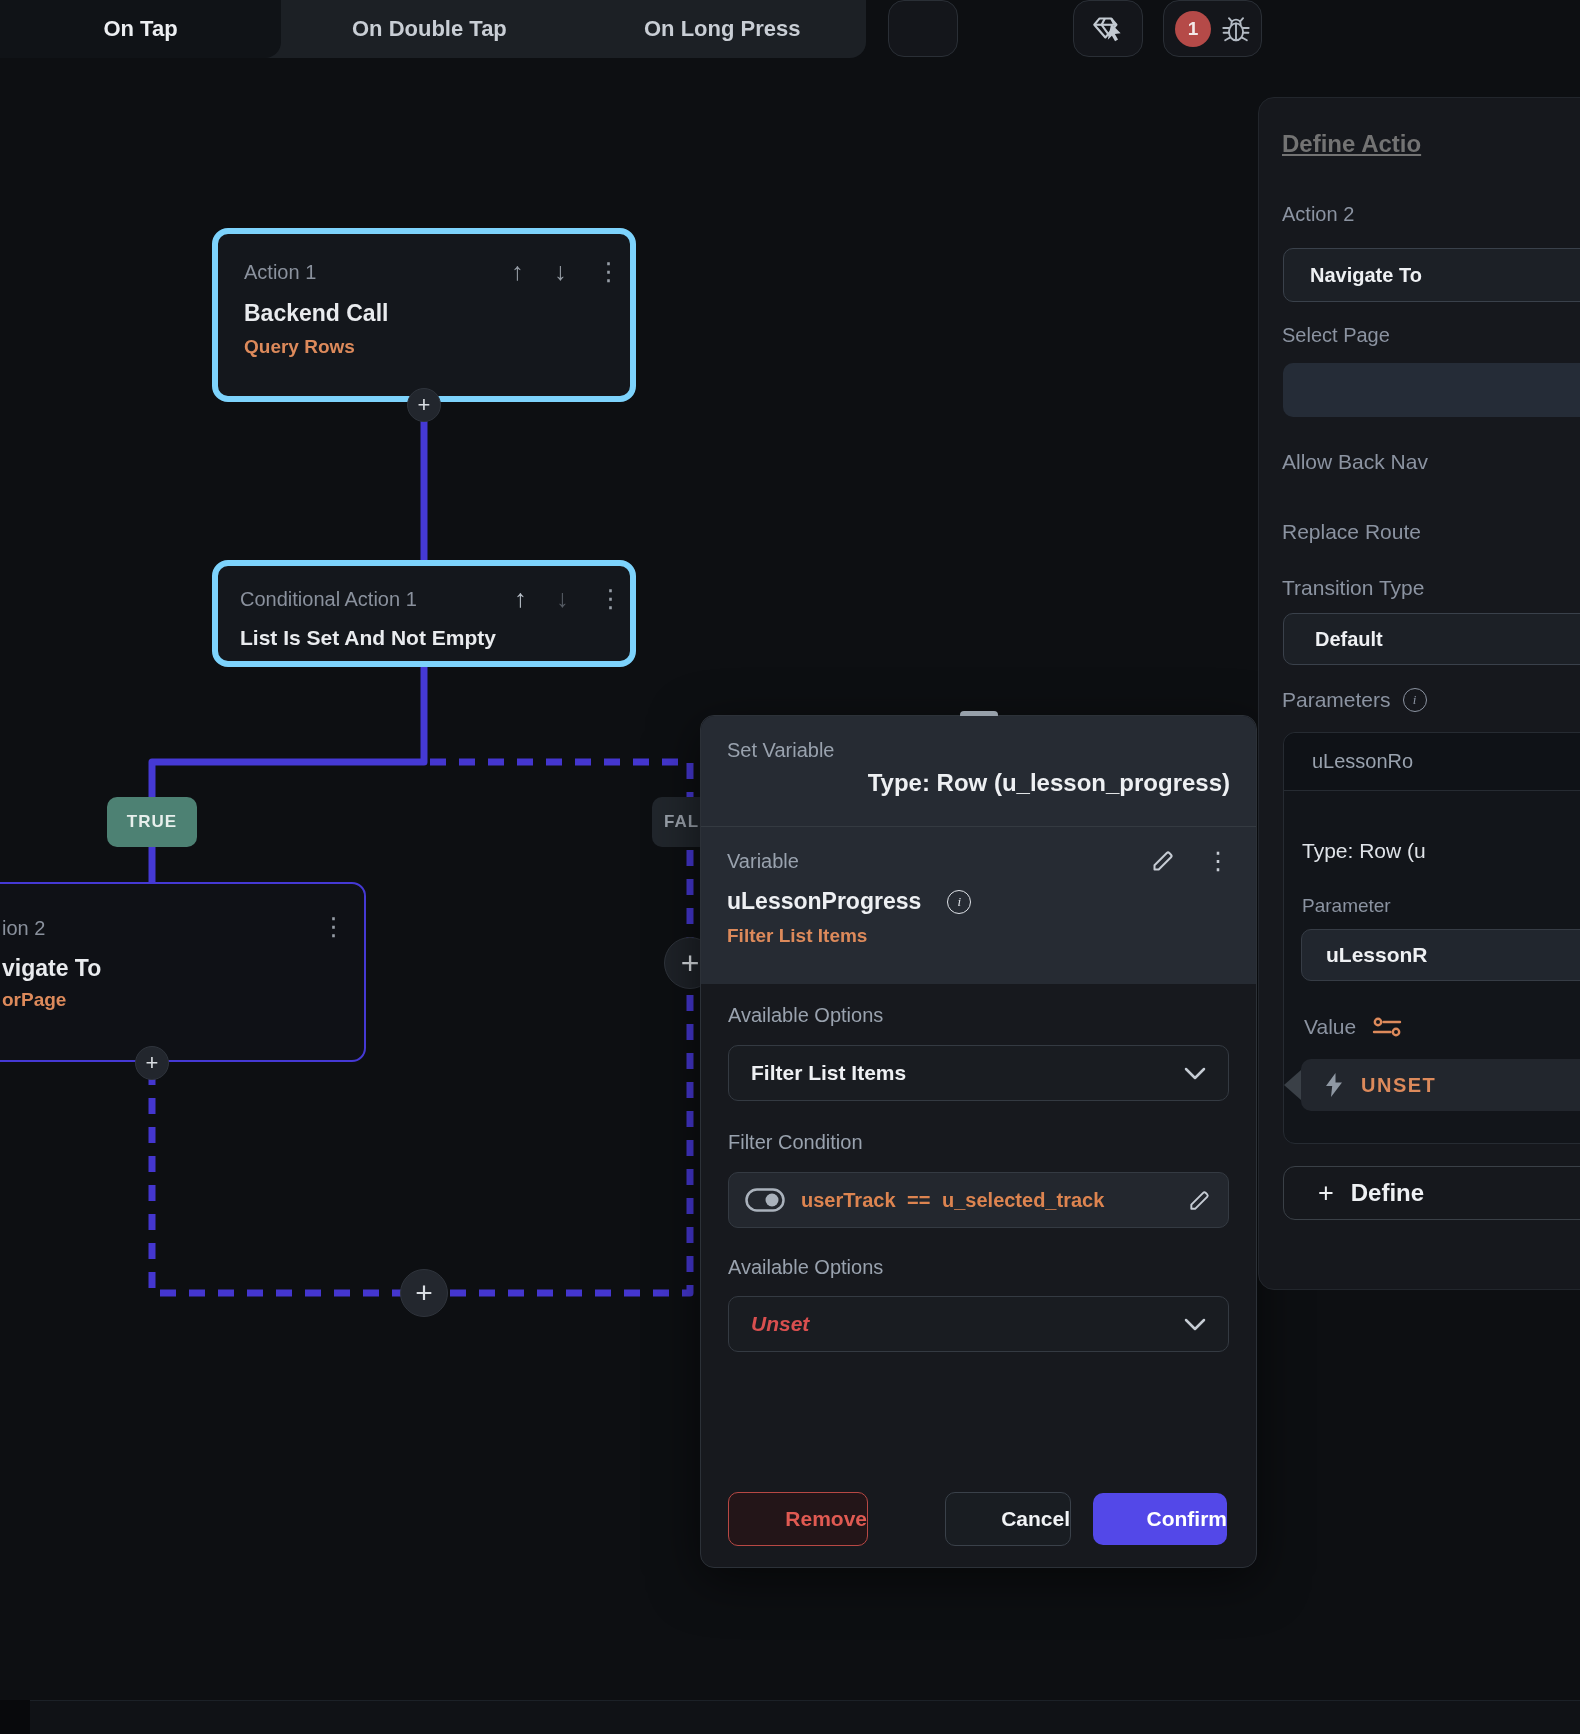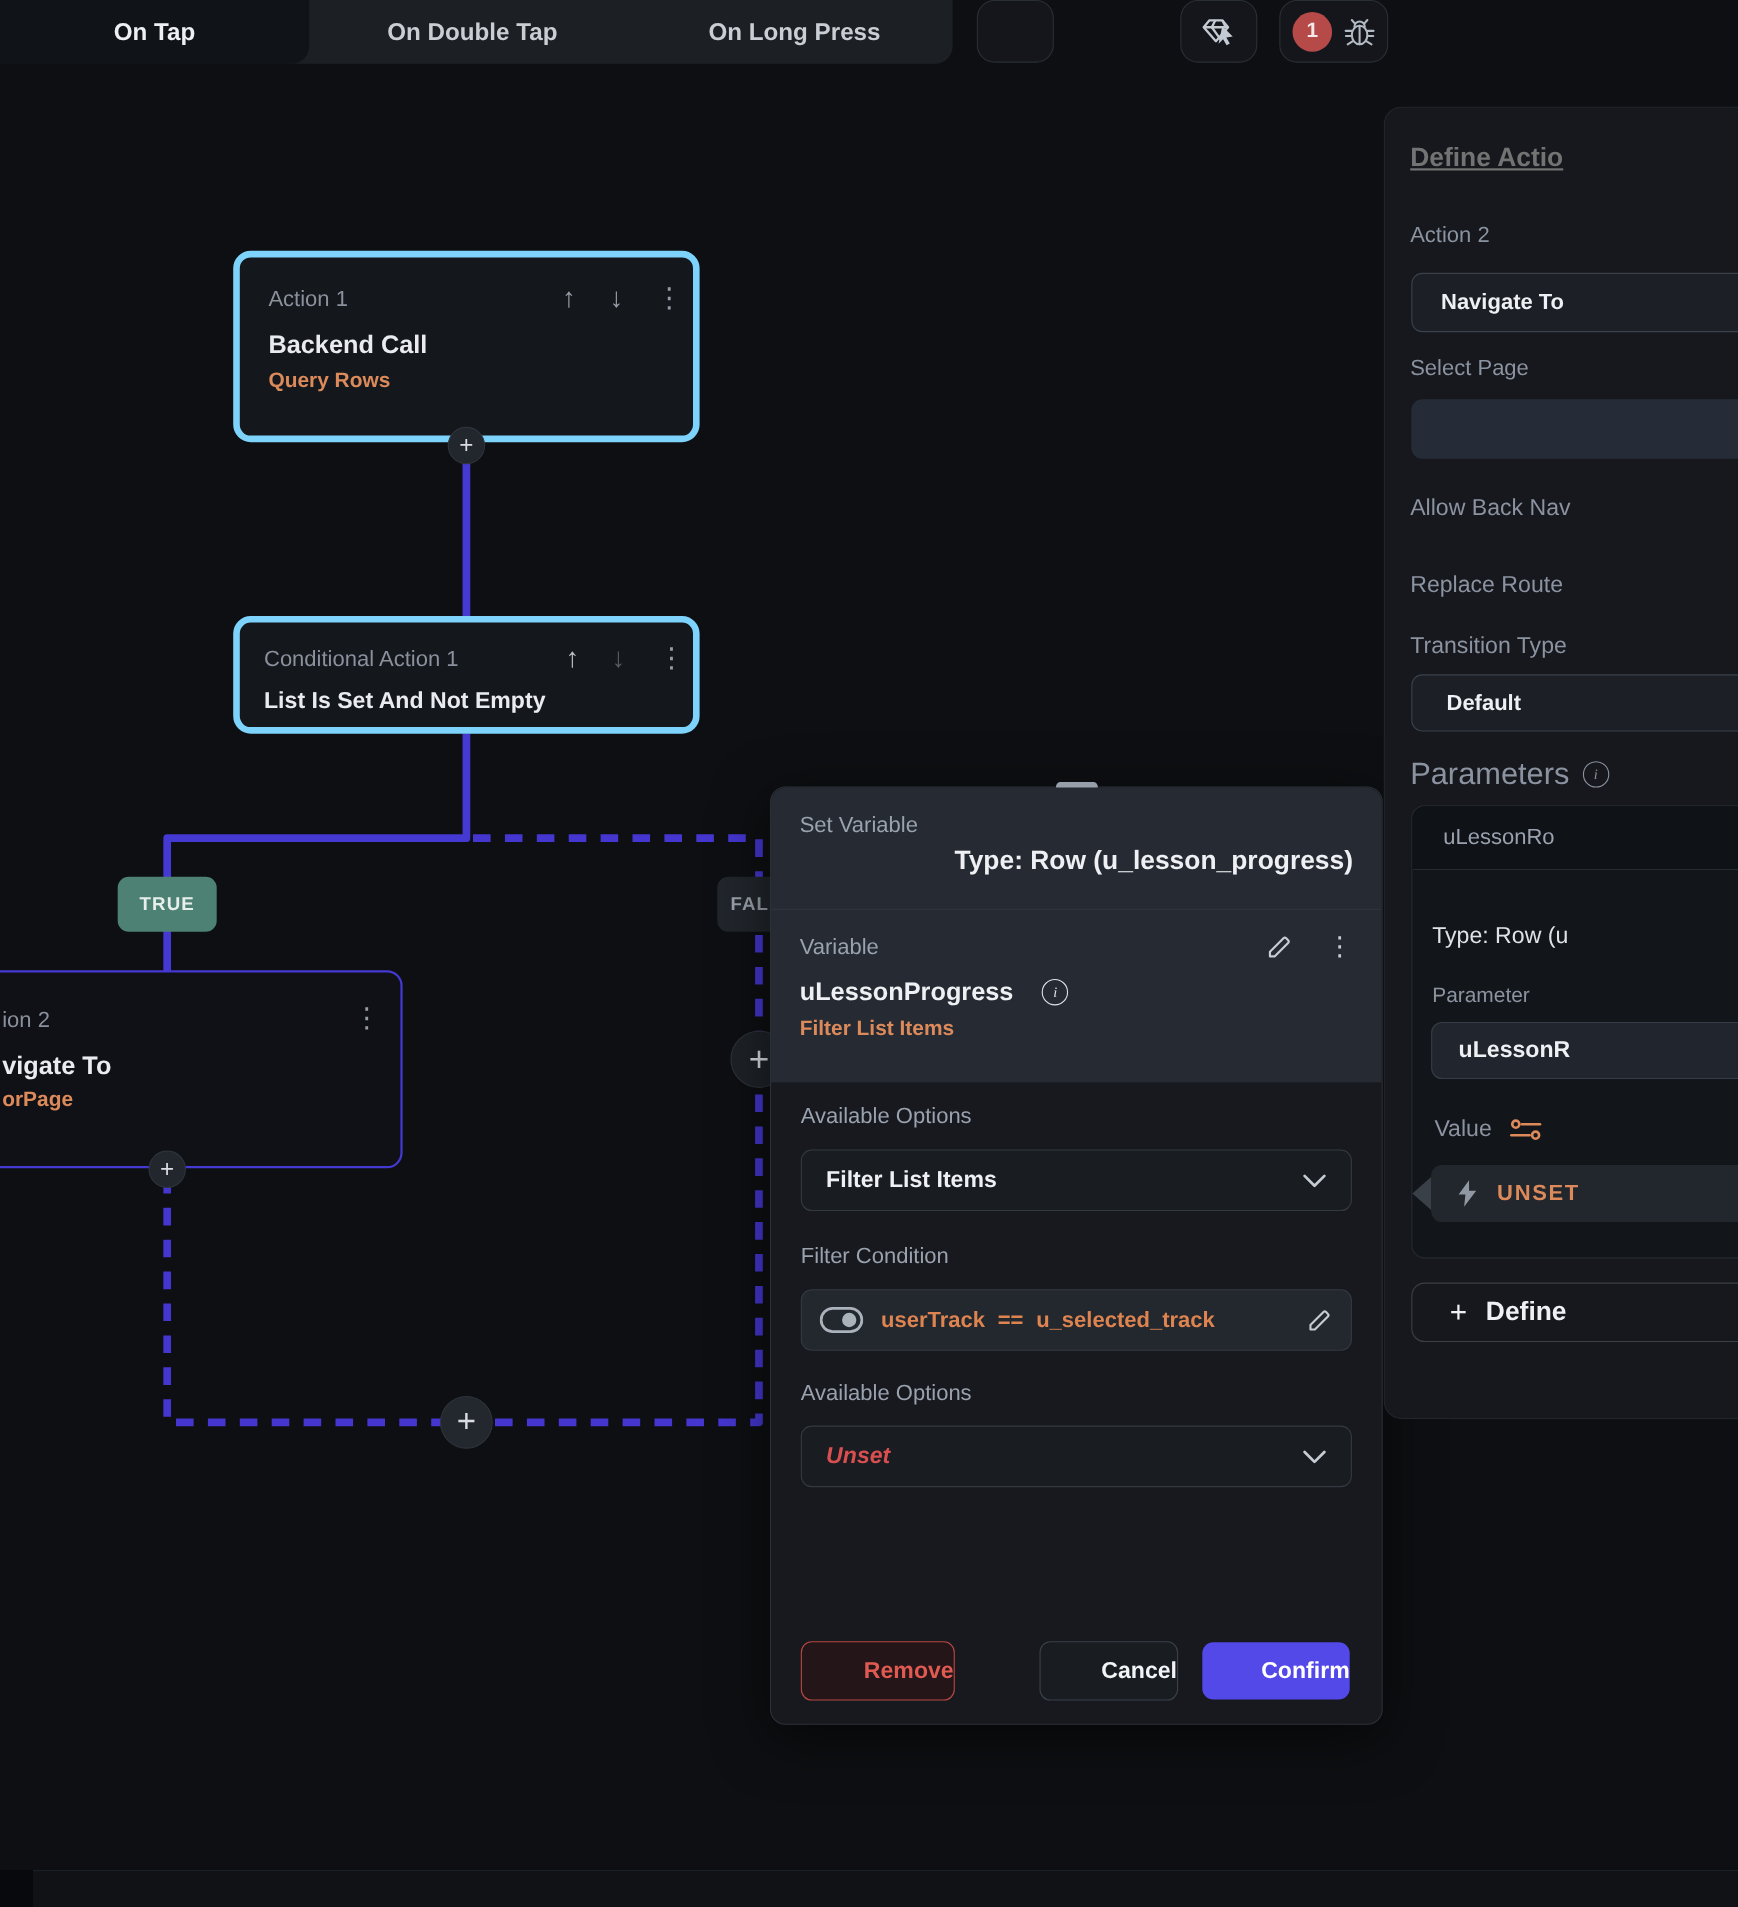--- a/index.html
+++ b/index.html
@@ -215,21 +215,21 @@
     </div>
     <div class="abs plabel" style="left:23px;top:226px;">Select Page</div>
     <div class="abs" style="left:24px;right:-20px;top:265px;height:54px;background:#252c37;border-radius:10px;"></div>
     <div class="abs plabel" style="left:23px;top:352px;font-size:21px;white-space:nowrap;">Allow Back Nav</div>
     <div class="abs plabel" style="left:23px;top:422px;font-size:21px;">Replace Route</div>
     <div class="abs plabel" style="left:23px;top:478px;font-size:21px;">Transition Type</div>
     <div class="abs pbtn" style="left:24px;right:-20px;top:515px;height:52px;padding-left:31px;">
       <span>Default</span>
     </div>
     <div class="abs" style="left:23px;top:590px;display:flex;align-items:center;gap:12px;">
-      <span class="plabel" style="font-size:28px;">Parameters</span>
+      <span class="plabel" style="font-size:21px;">Parameters</span>
       <span class="infocircle">
           <span>i</span>
         </span>
     </div>
 
     <div class="abs card" style="left:24px;right:-20px;top:634px;height:412px;">
       <div class="abs" style="left:0;top:0;right:0;height:58px;background:#0f1217;border-bottom:1px solid #262b32;border-radius:12px 12px 0 0;display:flex;align-items:center;padding-left:28px;font-size:20px;color:#99a2ae;">
         <span>uLessonRo</span>
       </div>
       <div class="abs" style="left:18px;top:106px;font-size:21px;color:#dfe3e8;white-space:nowrap;">Type: Row (u</div>

